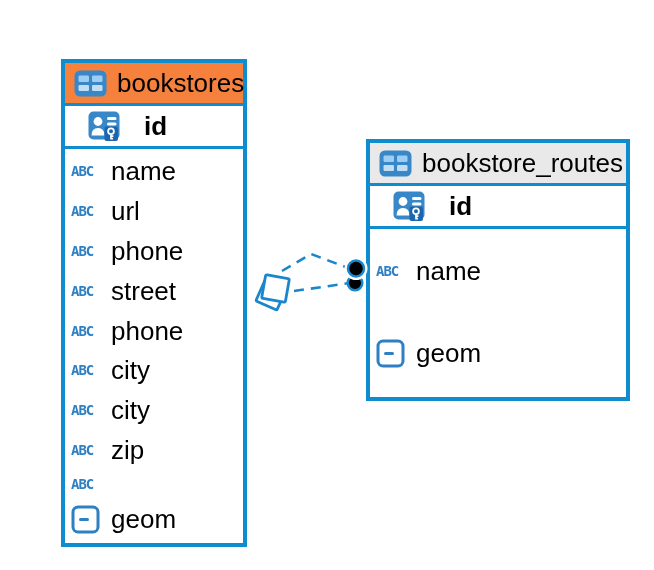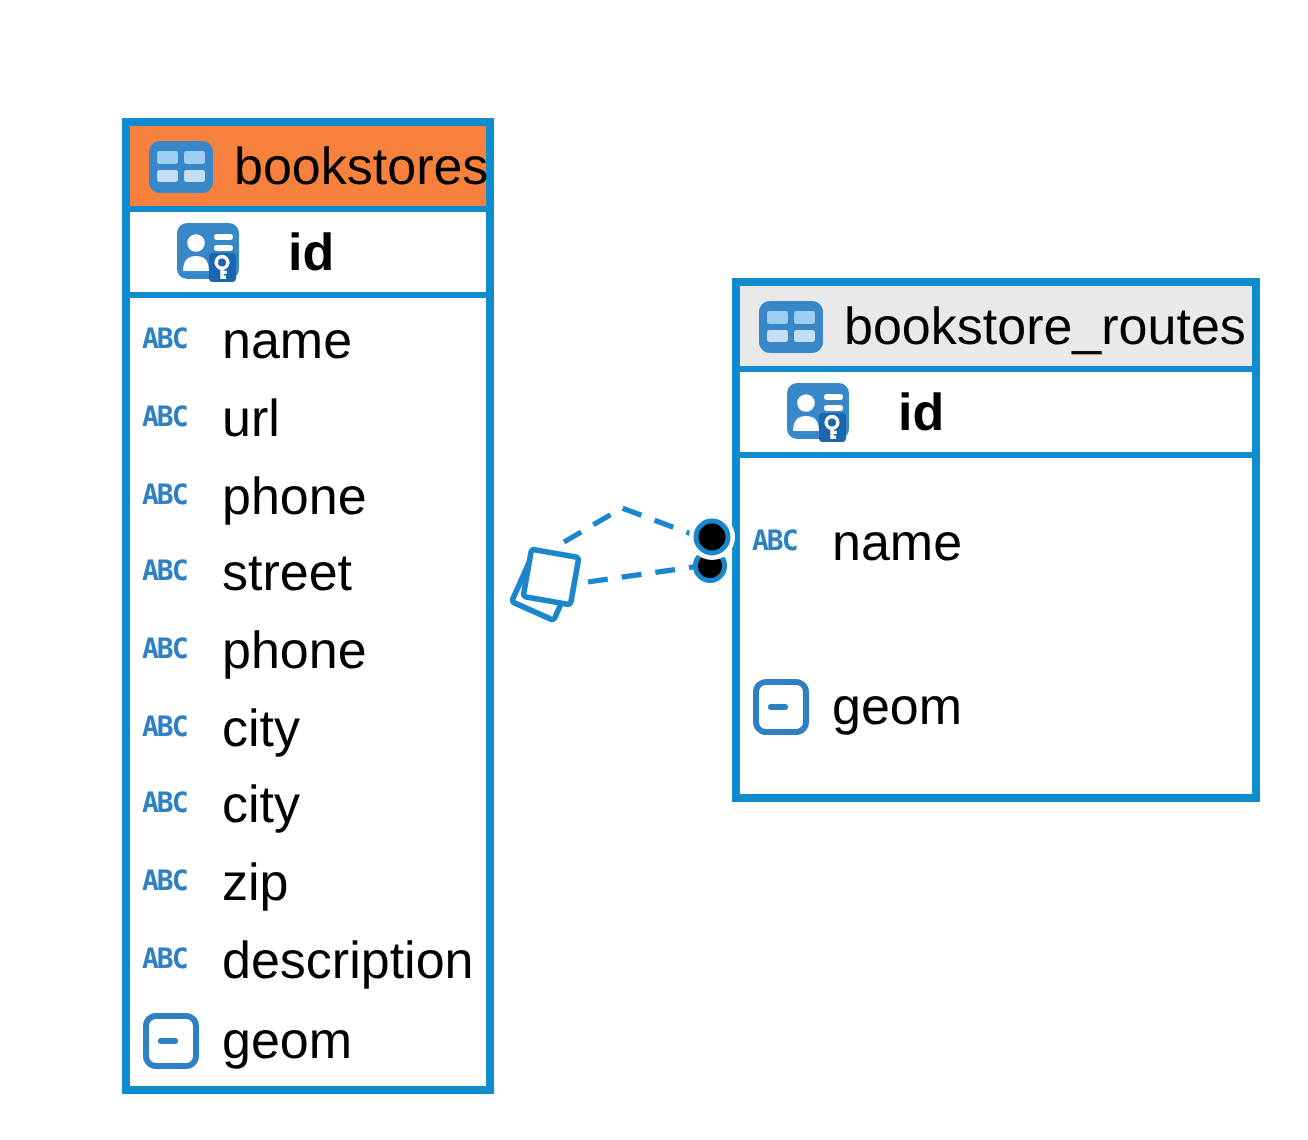--- a/index.html
+++ b/index.html
@@ -122,21 +122,20 @@
       <div class="col-row">
         <span class="abc">ABC</span>
         <span class="lbl">city</span>
       </div>
       <div class="col-row">
         <span class="abc">ABC</span>
         <span class="lbl">zip</span>
       </div>
       <div class="col-row">
         <span class="abc">ABC</span>
-        <span class="lbl">description</span>
       </div>
       <div class="col-row">
         <span class="icon" style="width:31px;justify-content:flex-start;">
           <svg width="29" height="29" viewBox="0 0 29 29">
             <rect x="2" y="2" width="25" height="25" rx="5" fill="#fff" stroke="#2f80c3" stroke-width="3"></rect>
             <rect x="8" y="13" width="10" height="3" rx="1.5" fill="#2f80c3"></rect>
           </svg>
         </span>
         <span class="lbl">geom</span>
       </div>

